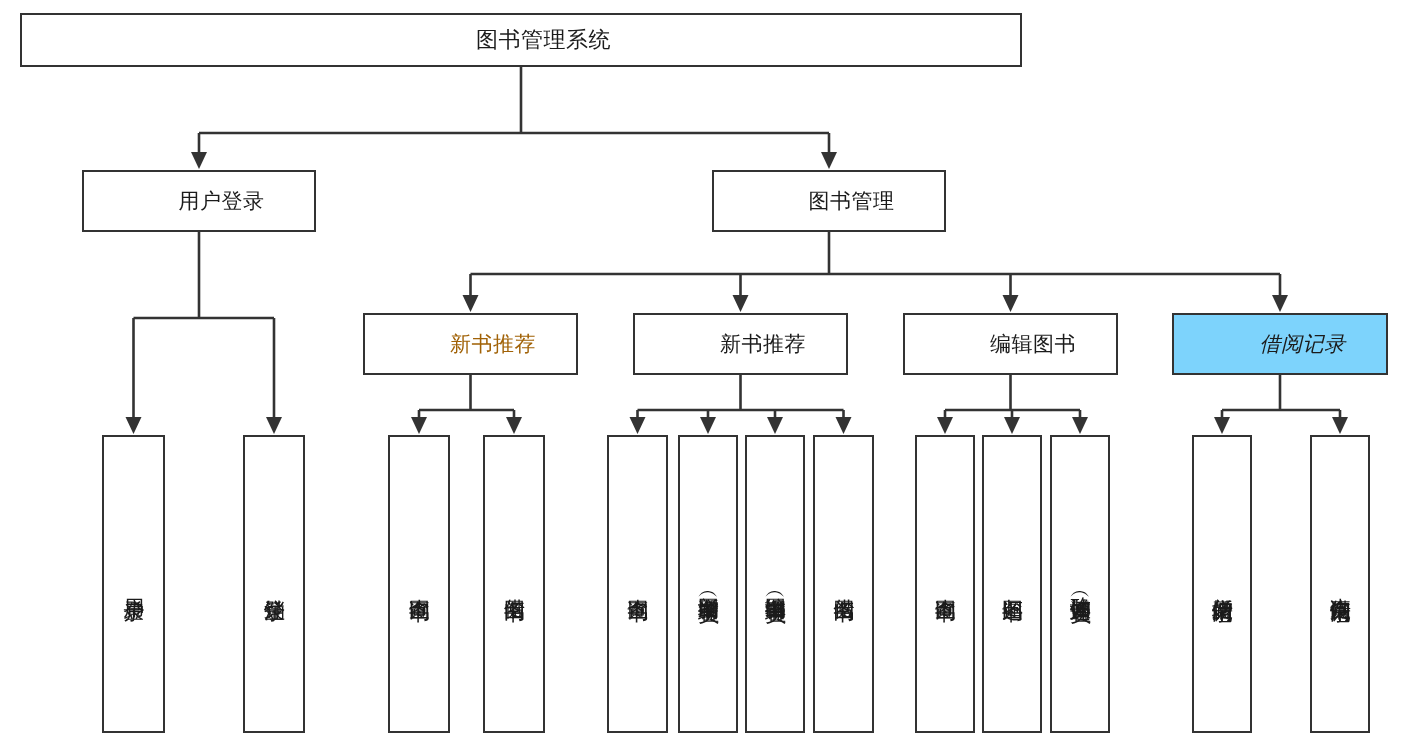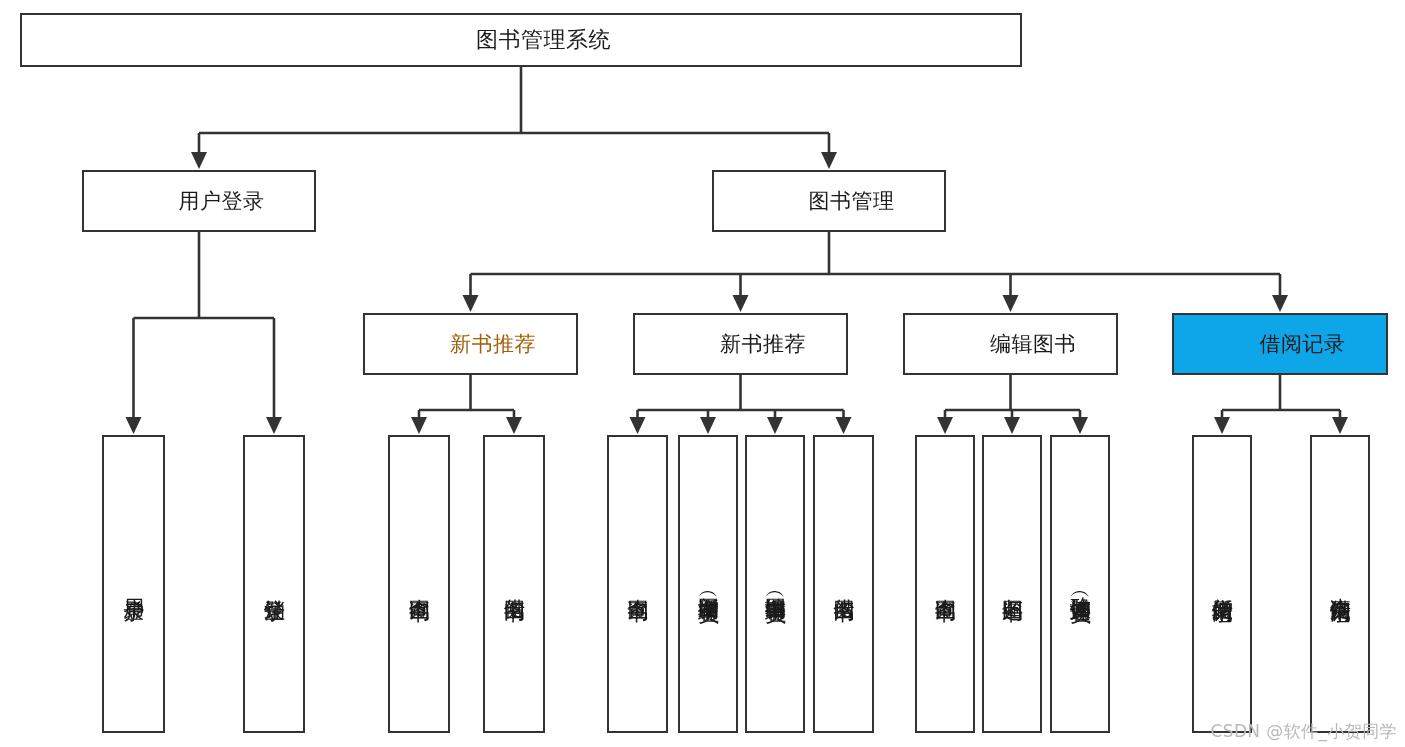--- a/index.html
+++ b/index.html
@@ -117,21 +117,21 @@
       </div>
       <div class="node horizontal" style="left: 363px; top: 313px; width: 215px; height: 62px; border-color: rgb(51, 51, 51); background: rgb(255, 255, 255); color: #a16207;">
         <span class="node-label">新书推荐</span>
       </div>
       <div class="node horizontal" style="left: 633px; top: 313px; width: 215px; height: 62px; border-color: rgb(51, 51, 51); background: rgb(255, 255, 255); color: rgb(27, 27, 27);">
         <span class="node-label">新书推荐</span>
       </div>
       <div class="node horizontal" style="left: 903px; top: 313px; width: 215px; height: 62px; border-color: rgb(51, 51, 51); background: rgb(255, 255, 255); color: rgb(27, 27, 27);">
         <span class="node-label">编辑图书</span>
       </div>
-      <div class="node horizontal" style="left: 1172px; top: 313px; width: 216px; height: 62px; border-color: rgb(51, 51, 51); background: #0ea5e9; color: rgb(27, 27, 27);">
+      <div class="node horizontal" style="left: 1172px; top: 313px; width: 216px; height: 62px; border-color: rgb(51, 51, 51); background: #7dd3fc; color: rgb(27, 27, 27); font-style: italic;">
         <span class="node-label">借阅记录</span>
       </div>
       <div class="node vertical" style="left: 102px; top: 435px; width: 63px; height: 298px; border-color: rgb(51, 51, 51); background: rgb(255, 255, 255); color: rgb(27, 27, 27);">
         <span class="node-label">用户登录</span>
       </div>
       <div class="node vertical" style="left: 243px; top: 435px; width: 62px; height: 298px; border-color: rgb(51, 51, 51); background: rgb(255, 255, 255); color: rgb(27, 27, 27);">
         <span class="node-label">注销登录</span>
       </div>
       <div class="node vertical" style="left: 388px; top: 435px; width: 62px; height: 298px; border-color: rgb(51, 51, 51); background: rgb(255, 255, 255); color: rgb(27, 27, 27);">
         <span class="node-label">查询图书</span>
@@ -160,14 +160,13 @@
       <div class="node vertical" style="left: 1050px; top: 435px; width: 60px; height: 298px; border-color: rgb(51, 51, 51); background: rgb(255, 255, 255); color: rgb(27, 27, 27);">
         <span class="node-label">确认归还（管理员）</span>
       </div>
       <div class="node vertical" style="left: 1192px; top: 435px; width: 60px; height: 298px; border-color: rgb(51, 51, 51); background: rgb(255, 255, 255); color: rgb(27, 27, 27);">
         <span class="node-label">新增借阅记录</span>
       </div>
       <div class="node vertical" style="left: 1310px; top: 435px; width: 60px; height: 298px; border-color: rgb(51, 51, 51); background: rgb(255, 255, 255); color: rgb(27, 27, 27);">
         <span class="node-label">查询借阅记录</span>
       </div>
     </div>
-  <div id="watermark">CSDN @软件_小贺同学</div>
 </div>
 
 </body></html>

